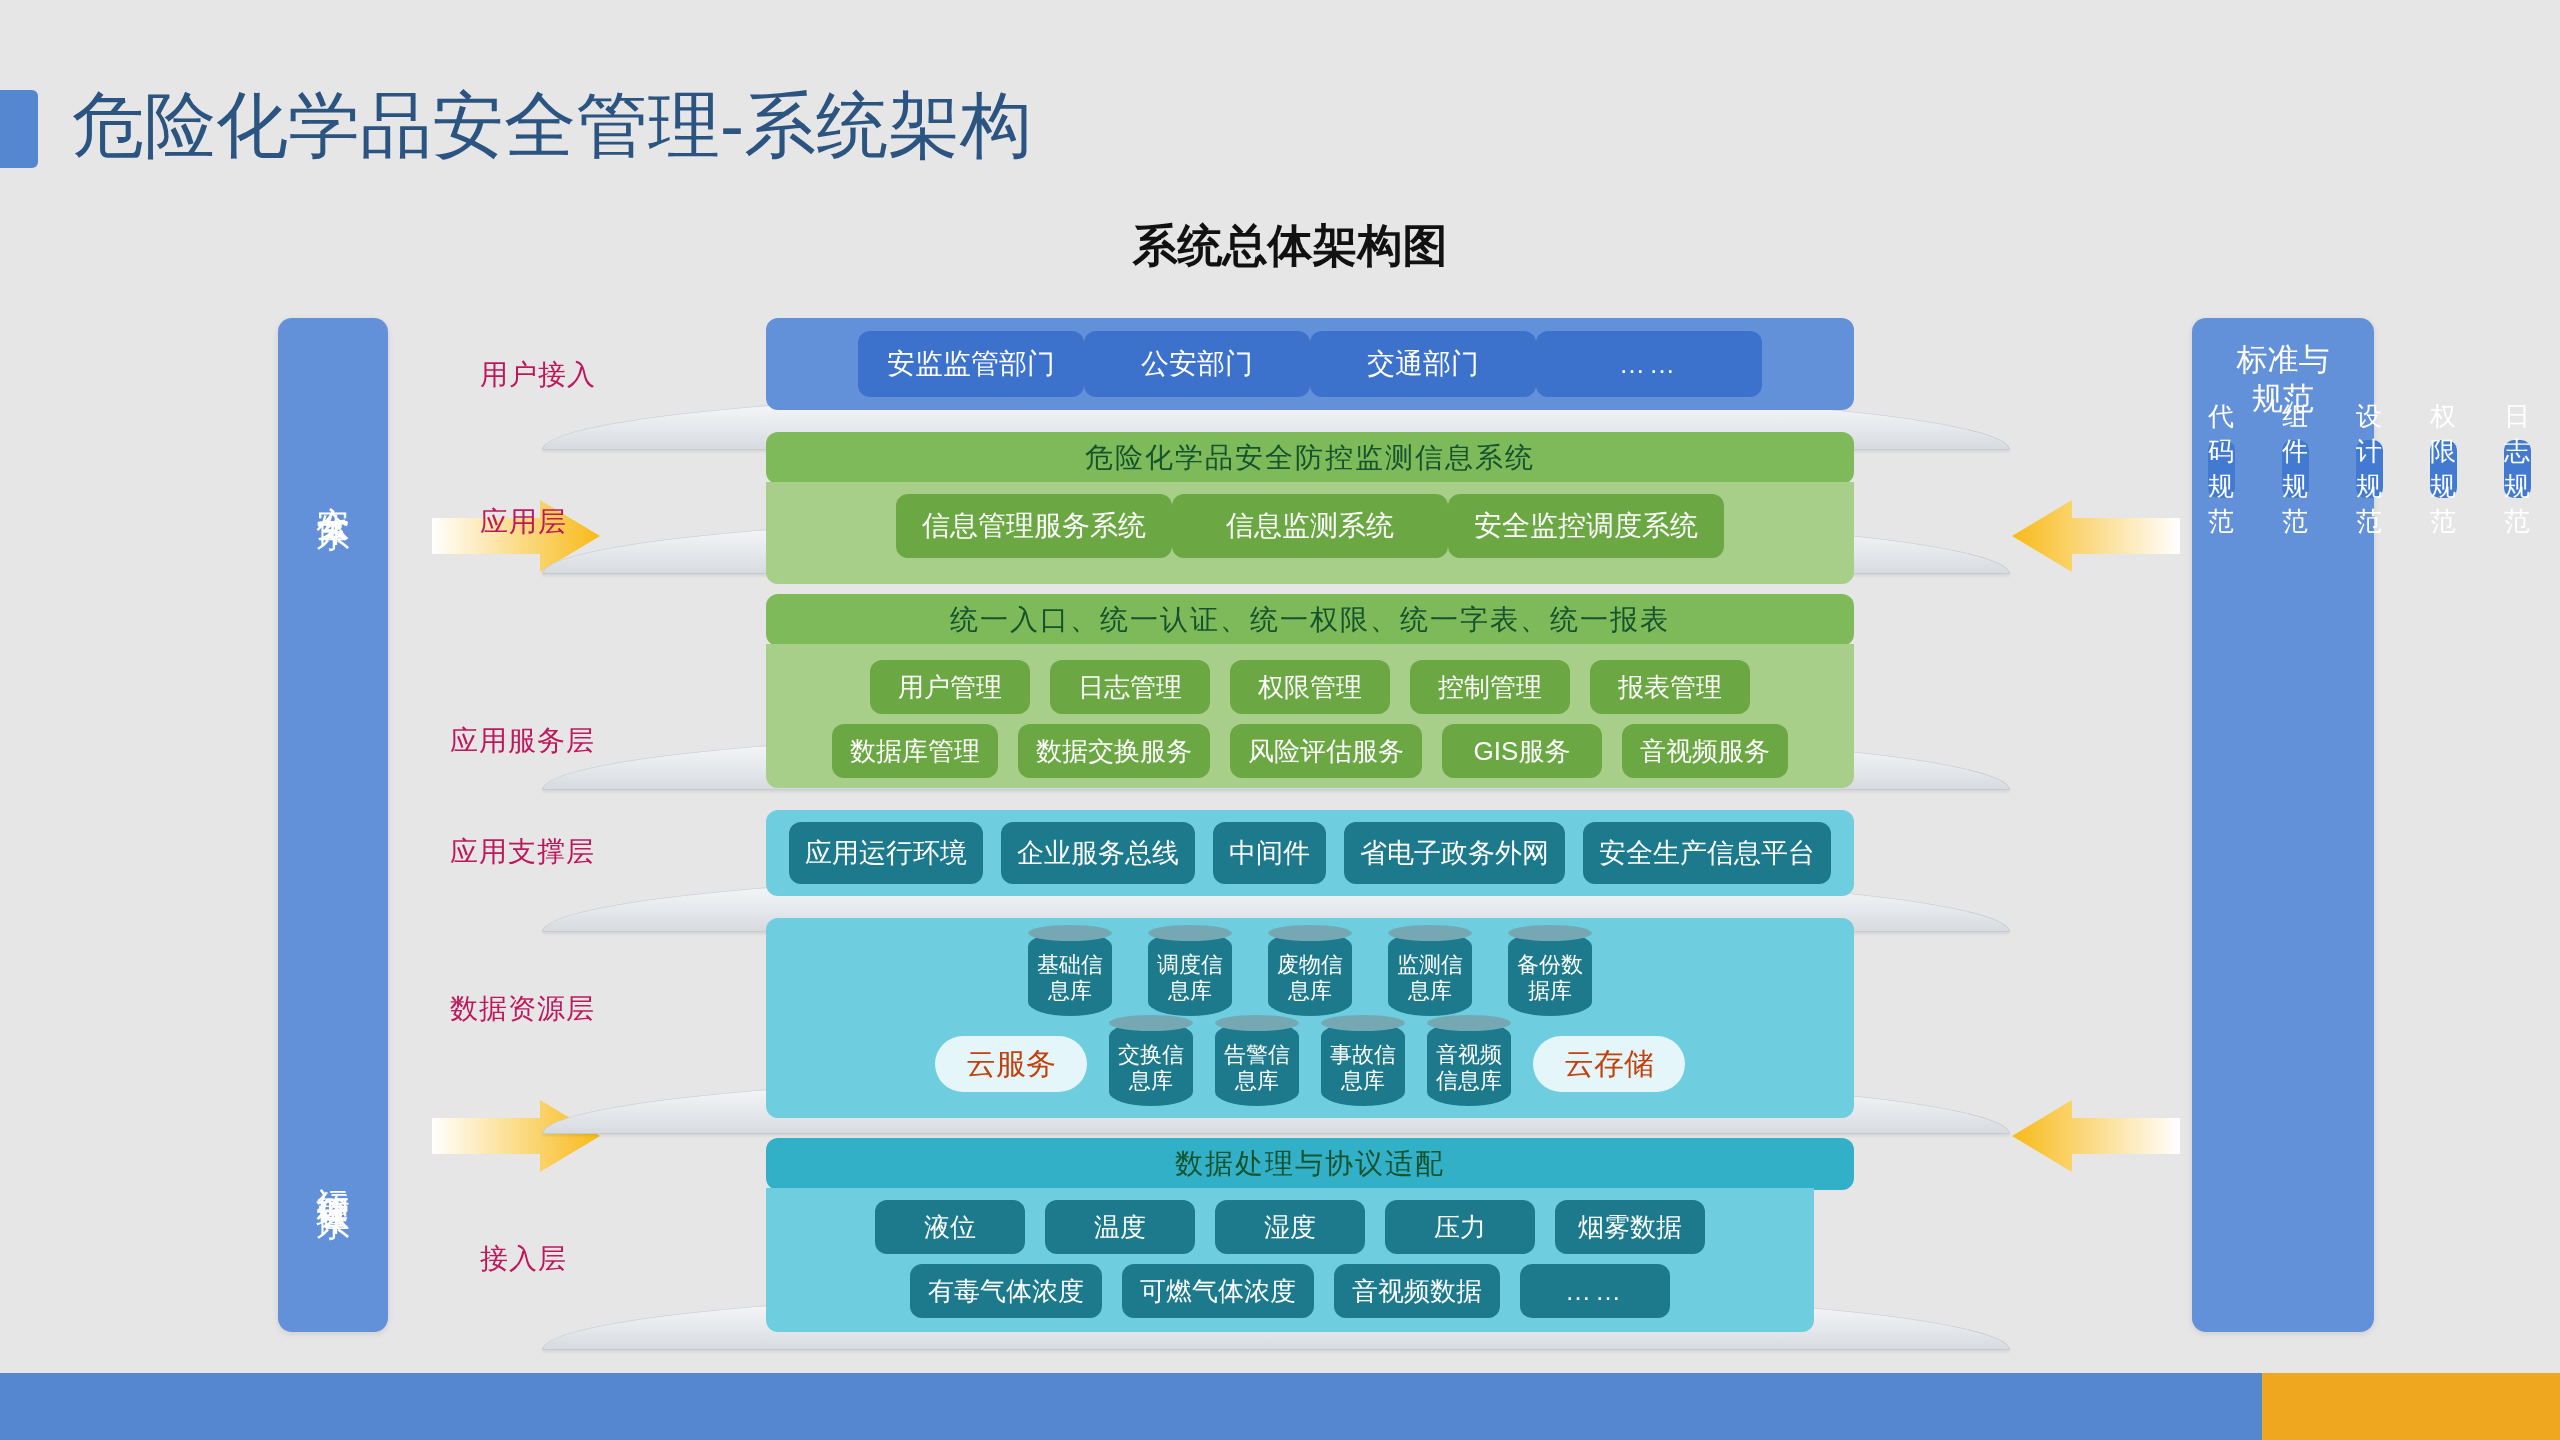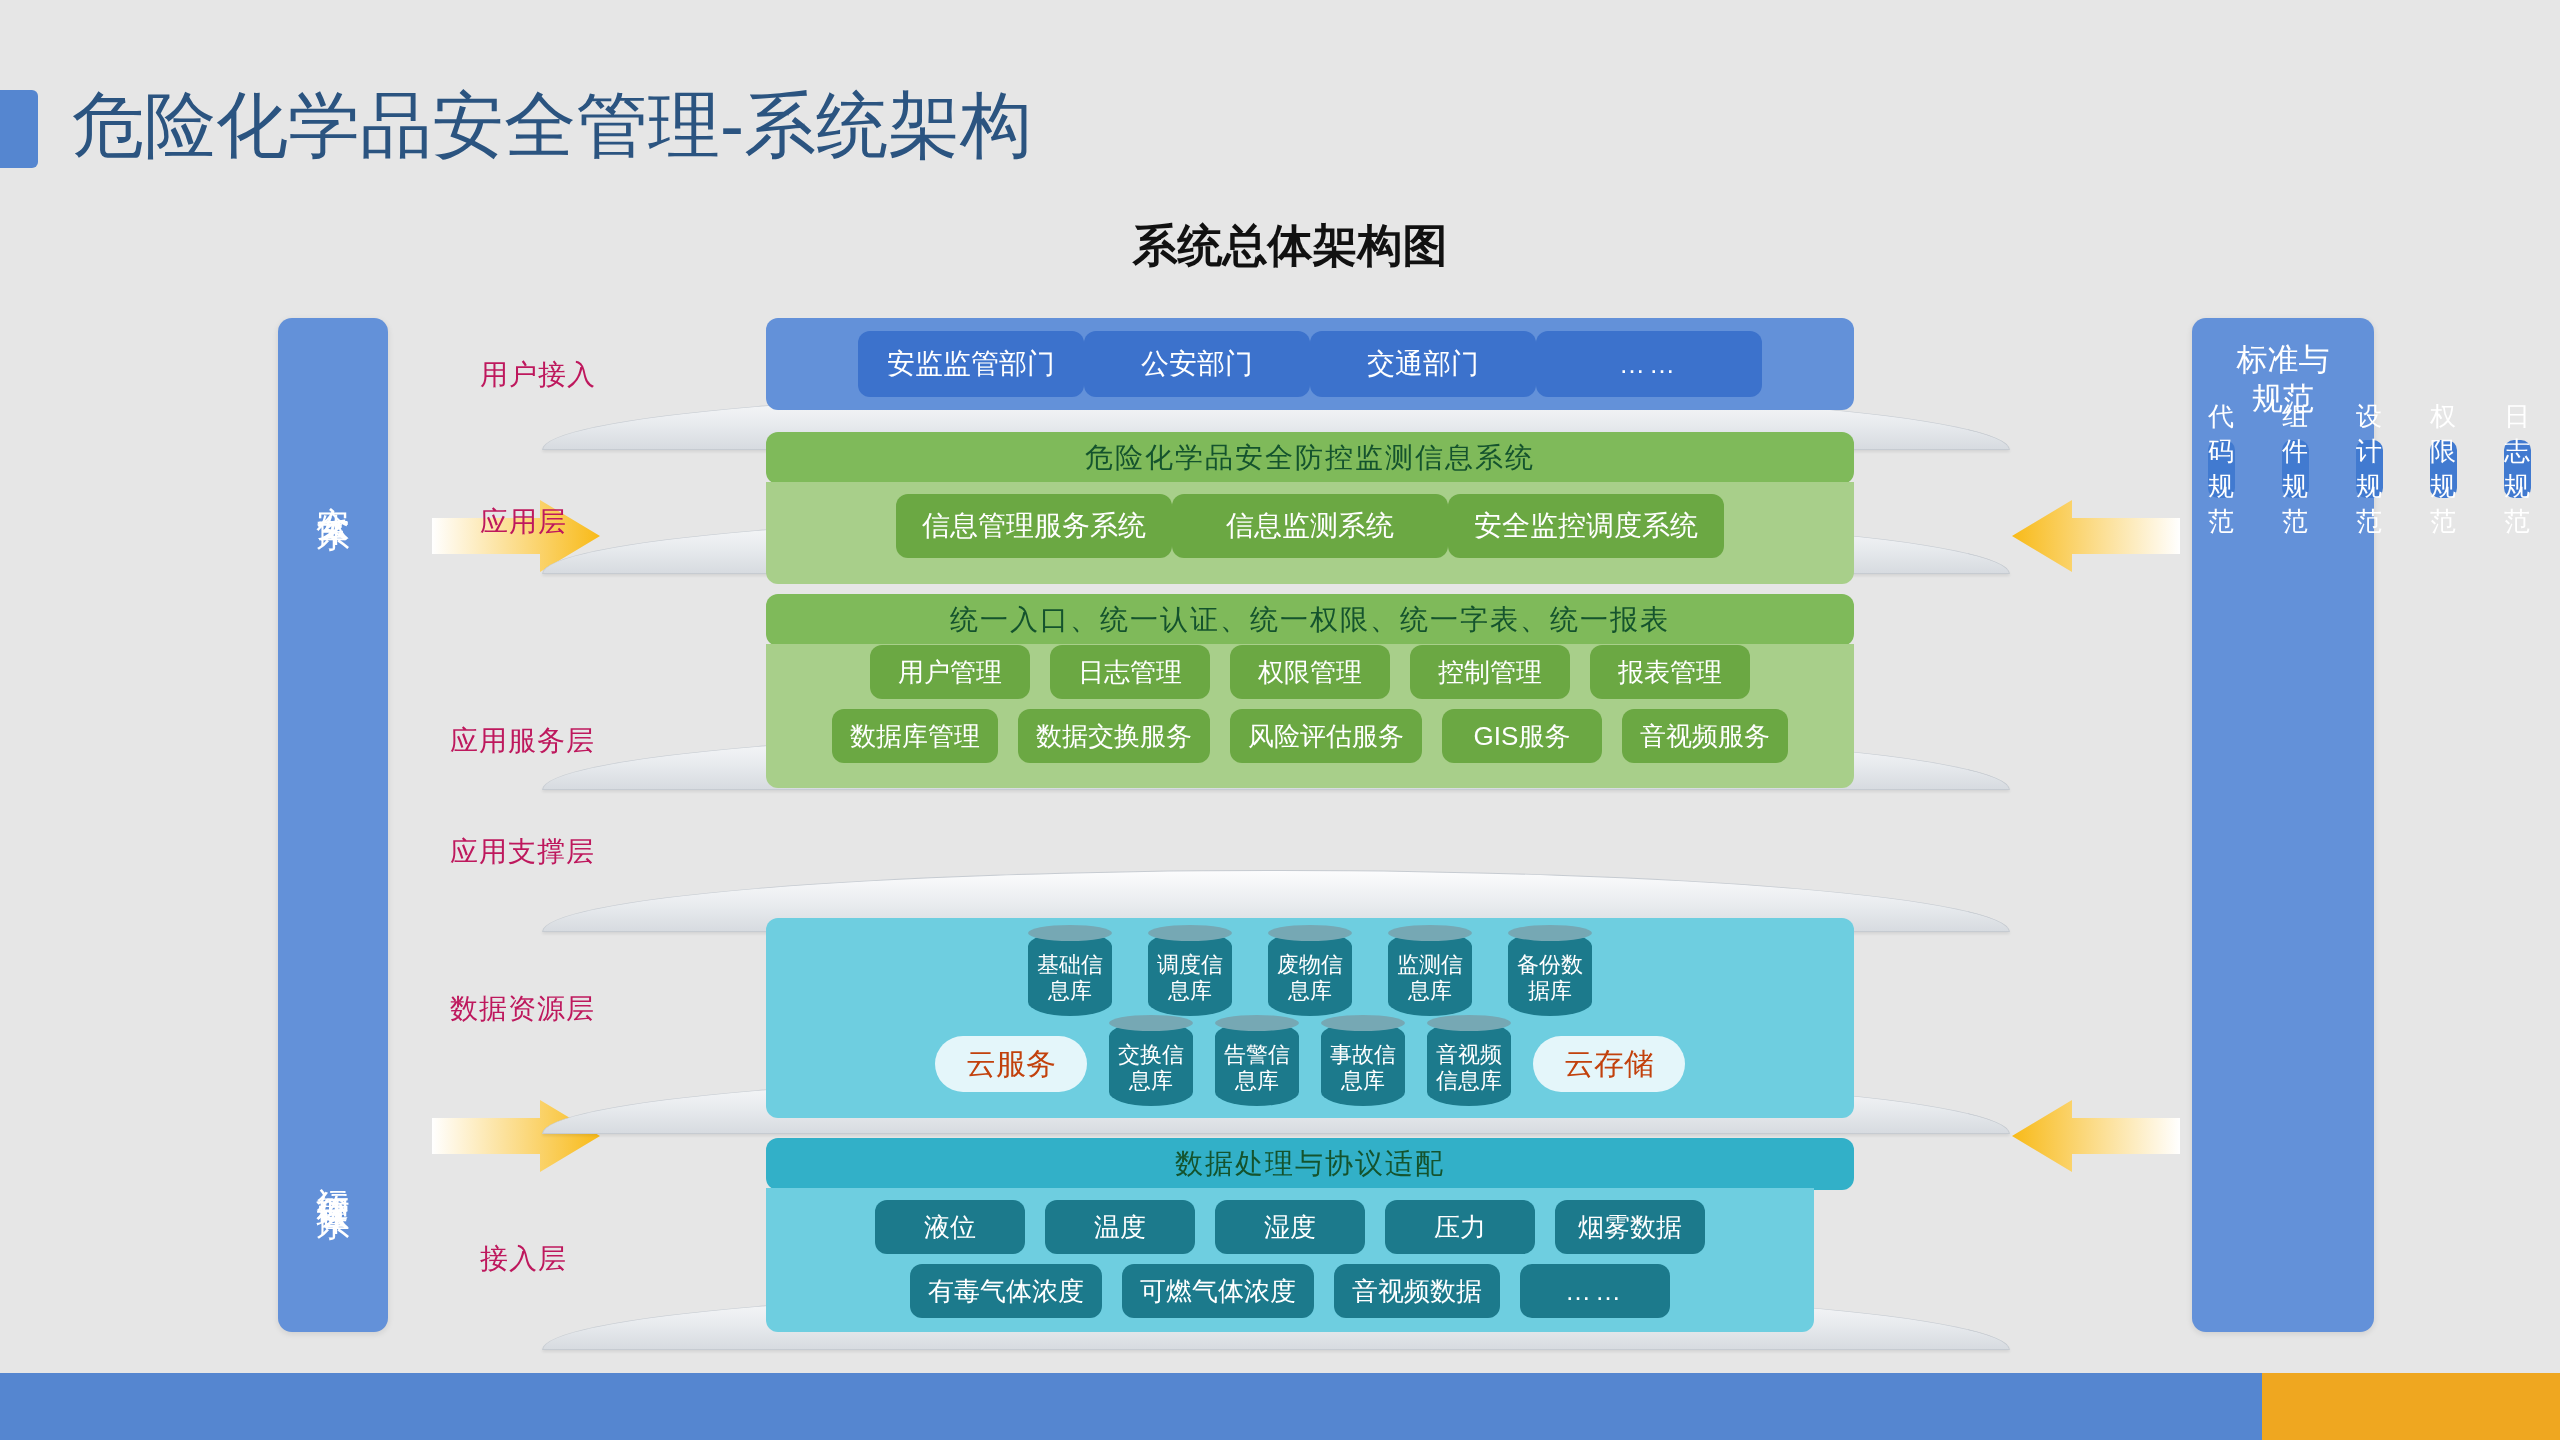--- a/index.html
+++ b/index.html
@@ -100,21 +100,21 @@
   #user-band .chip { height: 66px; background: #3C72CC; min-width: 226px; }
 
   
   #app-header { left: 766px; top: 432px; width: 1088px; height: 52px; background: #7FBA5A; }
   #app-band  { left: 766px; top: 482px; width: 1088px; height: 102px; background: #A8CF8A; border-radius: 0 0 12px 12px; }
   #app-band .chip-row { padding-top: 12px; }
   #app-band .chip { height: 64px; background: #6BA843; min-width: 276px; }
 
   
   #svc-header { left: 766px; top: 594px; width: 1088px; height: 52px; background: #7FBA5A; }
-  #svc-band { left: 766px; top: 644px; width: 1088px; height: 144px; background: #A8CF8A; border-radius: 0 0 12px 12px; padding-top: 1px; }
+  #svc-band { left: 766px; top: 644px; width: 1088px; height: 144px; background: #A8CF8A; border-radius: 0 0 12px 12px; padding-top: 16px; }
   #svc-band .chip-row { margin-bottom: 10px; gap: 20px; }
   #svc-band .chip { height: 54px; background: #6BA843; min-width: 160px; font-size: 26px; }
 
   
   #sup-band { left: 766px; top: 810px; width: 1088px; height: 86px; background: #6ECEE0; }
   #sup-band .chip-row { padding-top: 12px; gap: 18px; }
   #sup-band .chip { height: 62px; background: #1C7A8C; font-size: 27px; padding: 0 16px; }
 
   
   #data-band { left: 766px; top: 918px; width: 1088px; height: 200px; background: #6ECEE0; }
@@ -261,20 +261,29 @@
     </div>
     <div class="chip-row">
       <div class="chip">数据库管理</div>
       <div class="chip">数据交换服务</div>
       <div class="chip">风险评估服务</div>
       <div class="chip">GIS服务</div>
       <div class="chip">音视频服务</div>
     </div>
   </div>
 
+  <div id="sup-band" class="band">
+    <div class="chip-row">
+      <div class="chip">应用运行环境</div>
+      <div class="chip">企业服务总线</div>
+      <div class="chip">中间件</div>
+      <div class="chip">省电子政务外网</div>
+      <div class="chip">安全生产信息平台</div>
+    </div>
+  </div>
 
   <div id="data-band" class="band">
     <div class="cyl-row" id="cyl-row-1">
       <div class="cylinder">基础信<br>息库</div>
       <div class="cylinder">调度信<br>息库</div>
       <div class="cylinder">废物信<br>息库</div>
       <div class="cylinder">监测信<br>息库</div>
       <div class="cylinder">备份数<br>据库</div>
     </div>
     <div class="cyl-row" id="cyl-row-2">

